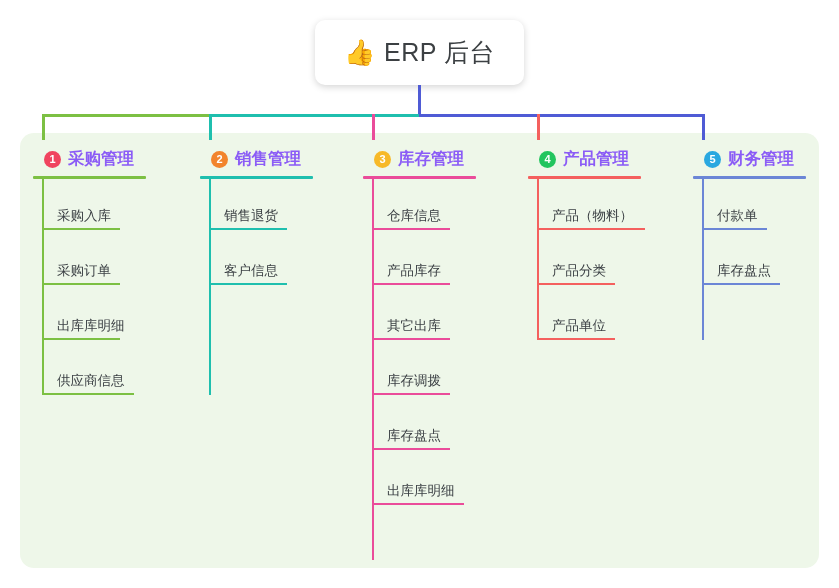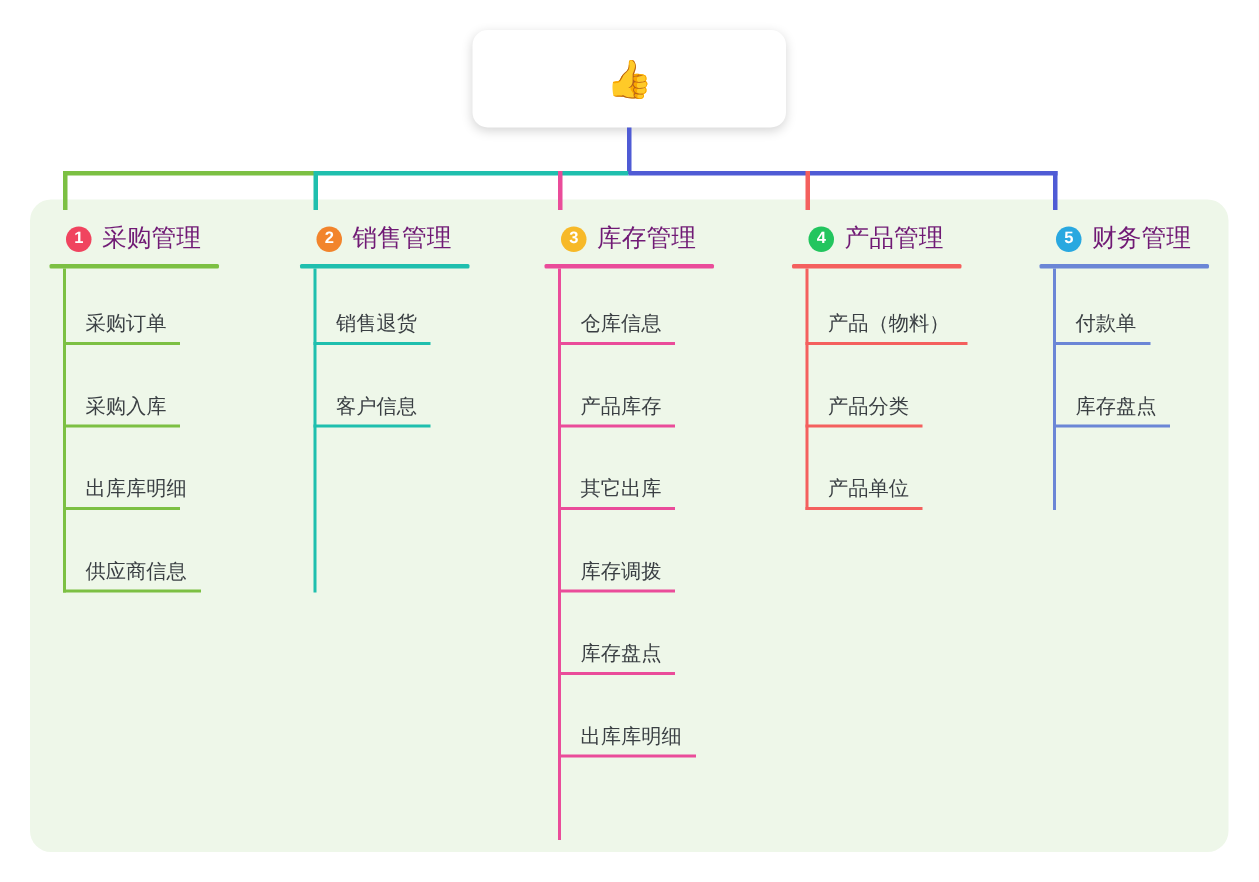--- a/index.html
+++ b/index.html
@@ -81,23 +81,23 @@
     color: #ffffff;
     font-size: 11px;
     line-height: 17px;
     text-align: center;
     font-weight: bold;
     flex: none;
     font-family: "Liberation Sans", sans-serif;
   }
   .col-title {
     font-size: 16.5px;
-    color: #701a75;
+    color: #8b5cf6;
     white-space: nowrap;
-    font-weight: normal;
+    font-weight: bold;
   }
   .col-rule {
     position: absolute;
     left: 0;
     height: 3px;
     border-radius: 1px;
   }
 
   .items {
     position: relative;
@@ -130,20 +130,21 @@
 </style>
 </head>
 <body>
 
 <div id="canvas">
 
   <div id="panel"></div>
 
   <div id="root-card">
     <span id="root-emoji">👍</span>
+    <span id="root-title">ERP 后台</span>
   </div>
 
   <div id="connectors">
       <div class="conn" style="left: 418px; top: 85px; width: 3px; height: 31px; background: rgb(79, 91, 213);"></div>
       <div class="conn" style="left: 43px; top: 114px; width: 167px; height: 3px; background: rgb(124, 192, 67);"></div>
       <div class="conn" style="left: 210px; top: 114px; width: 209px; height: 3px; background: rgb(31, 191, 174);"></div>
       <div class="conn" style="left: 419px; top: 114px; width: 286px; height: 3px; background: rgb(79, 91, 213);"></div>
       <div class="conn" style="left: 42px; top: 114px; width: 3px; height: 26px; background: rgb(124, 192, 67);"></div>
       <div class="conn" style="left: 209px; top: 114px; width: 3px; height: 26px; background: rgb(31, 191, 174);"></div>
       <div class="conn" style="left: 372px; top: 114px; width: 3px; height: 26px; background: rgb(234, 76, 154);"></div>
@@ -154,28 +155,28 @@
   <div id="columns">
       <div class="column" style="left: 33px; width: 145px;">
         <div class="col-head">
           <span class="badge" style="background: rgb(240, 68, 95);">1</span>
           <span class="col-title">采购管理</span>
         </div>
         <div class="col-rule" style="width: 113px; background: rgb(124, 192, 67); position: relative; margin-top: 5px;"></div>
         <div class="items">
           <div class="spine" style="background: rgb(124, 192, 67); height: 216px;"></div>
           <div class="item">
+            <span class="item-label">采购入库</span>
+            <div class="item-rule" style="width: 78px; background: rgb(124, 192, 67);"></div>
+          </div>
+          <div class="item">
             <span class="item-label">采购订单</span>
             <div class="item-rule" style="width: 78px; background: rgb(124, 192, 67);"></div>
           </div>
           <div class="item">
-            <span class="item-label">采购入库</span>
-            <div class="item-rule" style="width: 78px; background: rgb(124, 192, 67);"></div>
-          </div>
-          <div class="item">
             <span class="item-label">出库库明细</span>
             <div class="item-rule" style="width: 78px; background: rgb(124, 192, 67);"></div>
           </div>
           <div class="item">
             <span class="item-label">供应商信息</span>
             <div class="item-rule" style="width: 92px; background: rgb(124, 192, 67);"></div>
           </div>
         </div>
       </div>
       <div class="column" style="left: 200px; width: 145px;">

